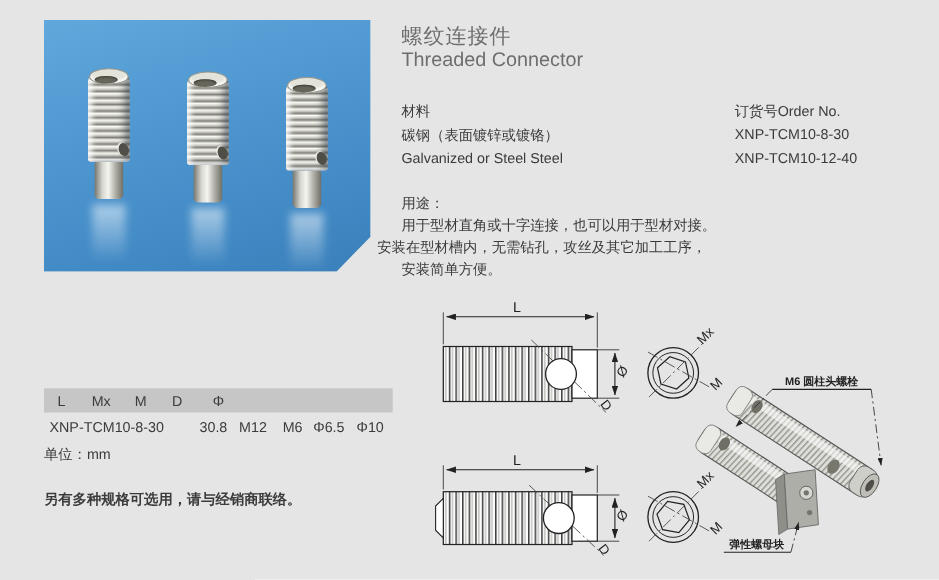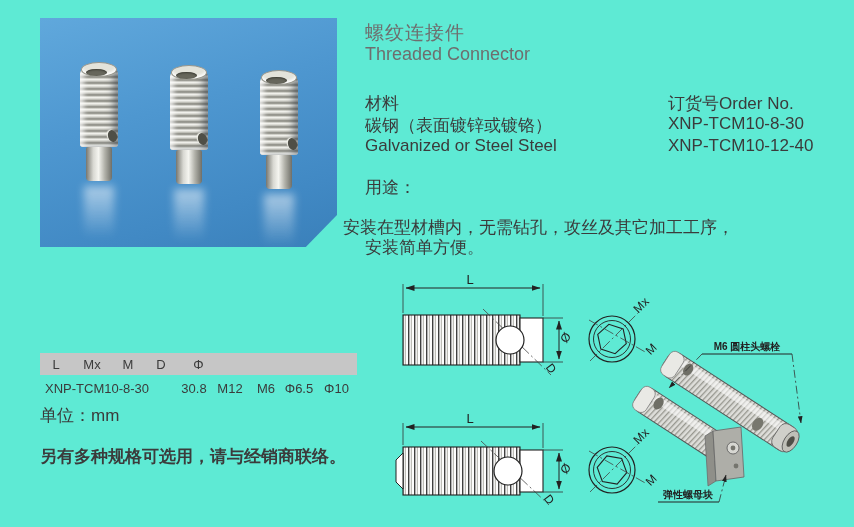--- a/index.html
+++ b/index.html
@@ -1,17 +1,17 @@
 <!DOCTYPE html>
 <html><head>
 <meta charset="utf-8">
 <style>
   html,body{margin:0;padding:0;background:#fff;}
   .page{
-    position:relative;width:854px;height:527px;background:#5eead4;overflow:hidden;
+    position:relative;width:854px;height:527px;background:#e5e5e5;overflow:hidden;
     font-family:"Liberation Sans",sans-serif;color:#3b3b3b;
   }
   .abs{position:absolute;}
   
   .photo{
     left:40px;top:18px;width:297px;height:229px;
     background:linear-gradient(163deg,#60a8dc 0%,#4e97d0 40%,#4189c4 78%,#3a80ba 100%);
     clip-path:polygon(0 0,100% 0,100% 86%,89.5% 100%,0 100%);
   }
   .screw{position:absolute;width:38px;}
@@ -37,21 +37,21 @@
     background:linear-gradient(90deg,#76766f,#d8d8d2 28%,#f5f5f0 48%,#b2b2aa 72%,#6f6f68);
   }
   .refl{
     position:absolute;width:30px;height:52px;
     background:linear-gradient(180deg,rgba(255,255,255,.55),rgba(255,255,255,0));
     filter:blur(4px);
   }
   
   .title-zh{left:365px;top:20px;font-size:19px;color:#6e6e6e;letter-spacing:1px;}
   .title-en{left:365px;top:44px;font-size:18px;color:#6e6e6e;}
-  .t13{font-size:17px;color:#3b3b3b;}
+  .t13{font-size:13px;color:#3b3b3b;}
   
   .tbl-head{
     left:40px;top:353px;width:317px;height:22px;background:#c6c6c6;
     display:flex;align-items:center;font-size:13px;color:#3b3b3b;
   }
   .tbl-row{
     left:40px;top:379px;width:317px;height:18px;
     display:flex;align-items:center;font-size:13px;color:#3b3b3b;
   }
   .c0{width:138px;text-align:left;padding-left:5px;box-sizing:border-box;}
@@ -103,20 +103,21 @@
   <div class="abs title-en">Threaded Connector</div>
 
   <div class="abs t13" style="left:365px;top:92px;">材料</div>
   <div class="abs t13" style="left:365px;top:114px;">碳钢（表面镀锌或镀铬）</div>
   <div class="abs t13" style="left:365px;top:136px;">Galvanized or Steel Steel</div>
   <div class="abs t13" style="left:668px;top:92px;">订货号Order No.</div>
   <div class="abs t13" style="left:668px;top:114px;">XNP-TCM10-8-30</div>
   <div class="abs t13" style="left:668px;top:136px;">XNP-TCM10-12-40</div>
 
   <div class="abs t13" style="left:365px;top:176px;">用途：</div>
+  <div class="abs t13" style="left:365px;top:196px;">用于型材直角或十字连接，也可以用于型材对接。</div>
   <div class="abs t13" style="left:343px;top:216px;">安装在型材槽内，无需钻孔，攻丝及其它加工工序，</div>
   <div class="abs t13" style="left:365px;top:236px;">安装简单方便。</div>
 
   <div class="abs tbl-head">
     <span class="c1">L</span>
     <span class="c2">Mx</span>
     <span class="c3">M</span>
     <span class="c4">D</span>
     <span class="c5">Φ</span>
   </div>

